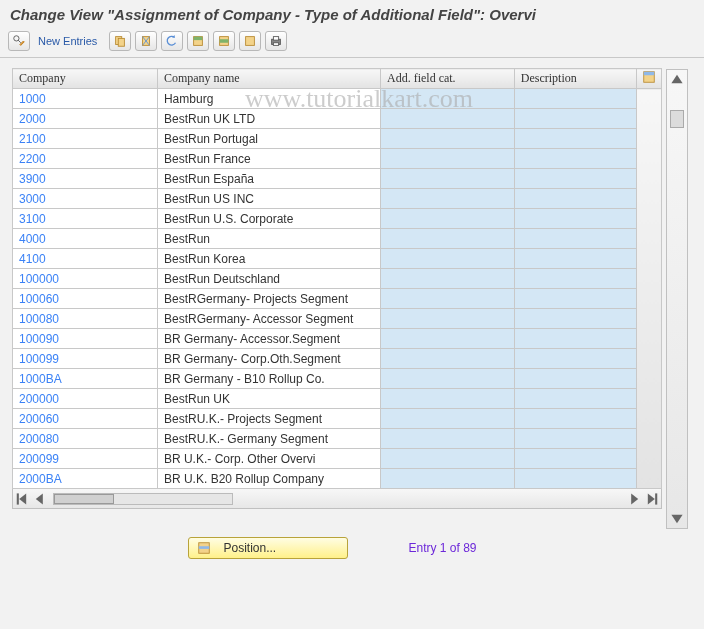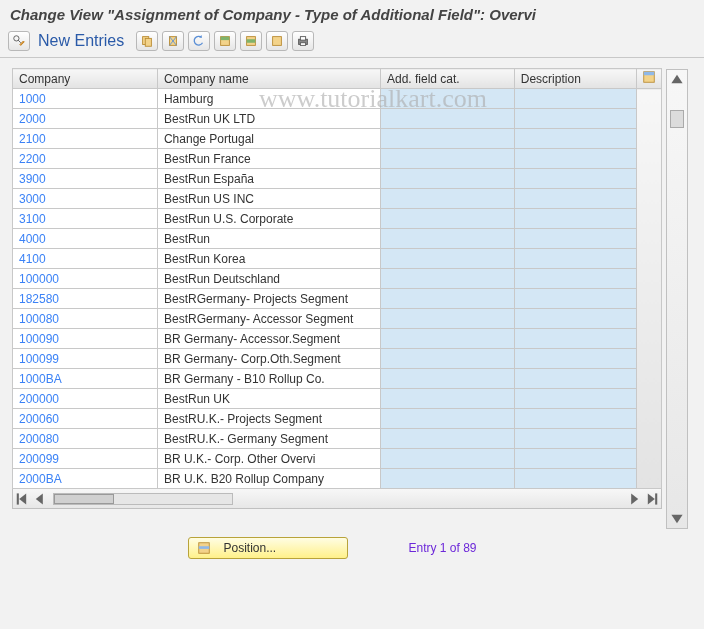--- a/index.html
+++ b/index.html
@@ -31,28 +31,28 @@
     border: 1px solid #b8b8b8;
     border-radius: 3px;
     background: linear-gradient(#fff,#e6e6e6);
     display: inline-flex;
     align-items: center;
     justify-content: center;
     cursor: pointer;
   }
   .tool-btn svg { width: 14px; height: 14px; }
   .new-entries {
-    font-size: 16px;
+    font-size: 11px;
     color: #2a5aa8;
     padding: 0 8px 0 4px;
     cursor: pointer;
   }
   .watermark {
     position: absolute;
-    top: 84px; left: 259px;
+    top: 84px; left: 245px;
     font-size: 26px;
     color: rgba(170,170,170,0.6);
     font-family: "Times New Roman", serif;
     pointer-events: none;
     z-index: 50;
   }
   .grid-wrap {
     position: relative;
     margin: 10px 12px 0 12px;
     width: 678px;
@@ -71,20 +71,21 @@
     font-size: 12px;
     text-align: left;
     white-space: nowrap;
     overflow: hidden;
     text-overflow: clip;
   }
   th {
     background: linear-gradient(#f7f7f7,#e3e3e3);
     font-weight: normal;
     color: #333;
+    font-family: Liberation Serif, serif;
   }
   td.company-code { color:#3b82f6; }
   td.fieldcat, td.desc {
     background: #d4e7f5;
   }
   col.c1 { width: 130px; }
   col.c2 { width: 200px; }
   col.c3 { width: 120px; }
   col.c4 { width: 110px; }
   col.c5 { width: 22px; }
@@ -249,21 +250,21 @@
           <td class="sel-col" rowspan="20"></td>
         </tr>
         <tr>
           <td class="company-code">2000</td>
           <td>BestRun UK LTD</td>
           <td class="fieldcat"></td>
           <td class="desc"></td>
         </tr>
         <tr>
           <td class="company-code">2100</td>
-          <td>Change Portugal</td>
+          <td>BestRun Portugal</td>
           <td class="fieldcat"></td>
           <td class="desc"></td>
         </tr>
         <tr>
           <td class="company-code">2200</td>
           <td>BestRun France</td>
           <td class="fieldcat"></td>
           <td class="desc"></td>
         </tr>
         <tr>
@@ -296,21 +297,21 @@
           <td class="fieldcat"></td>
           <td class="desc"></td>
         </tr>
         <tr>
           <td class="company-code">100000</td>
           <td>BestRun Deutschland</td>
           <td class="fieldcat"></td>
           <td class="desc"></td>
         </tr>
         <tr>
-          <td class="company-code">182580</td>
+          <td class="company-code">100060</td>
           <td>BestRGermany- Projects Segment</td>
           <td class="fieldcat"></td>
           <td class="desc"></td>
         </tr>
         <tr>
           <td class="company-code">100080</td>
           <td>BestRGermany- Accessor Segment</td>
           <td class="fieldcat"></td>
           <td class="desc"></td>
         </tr>

